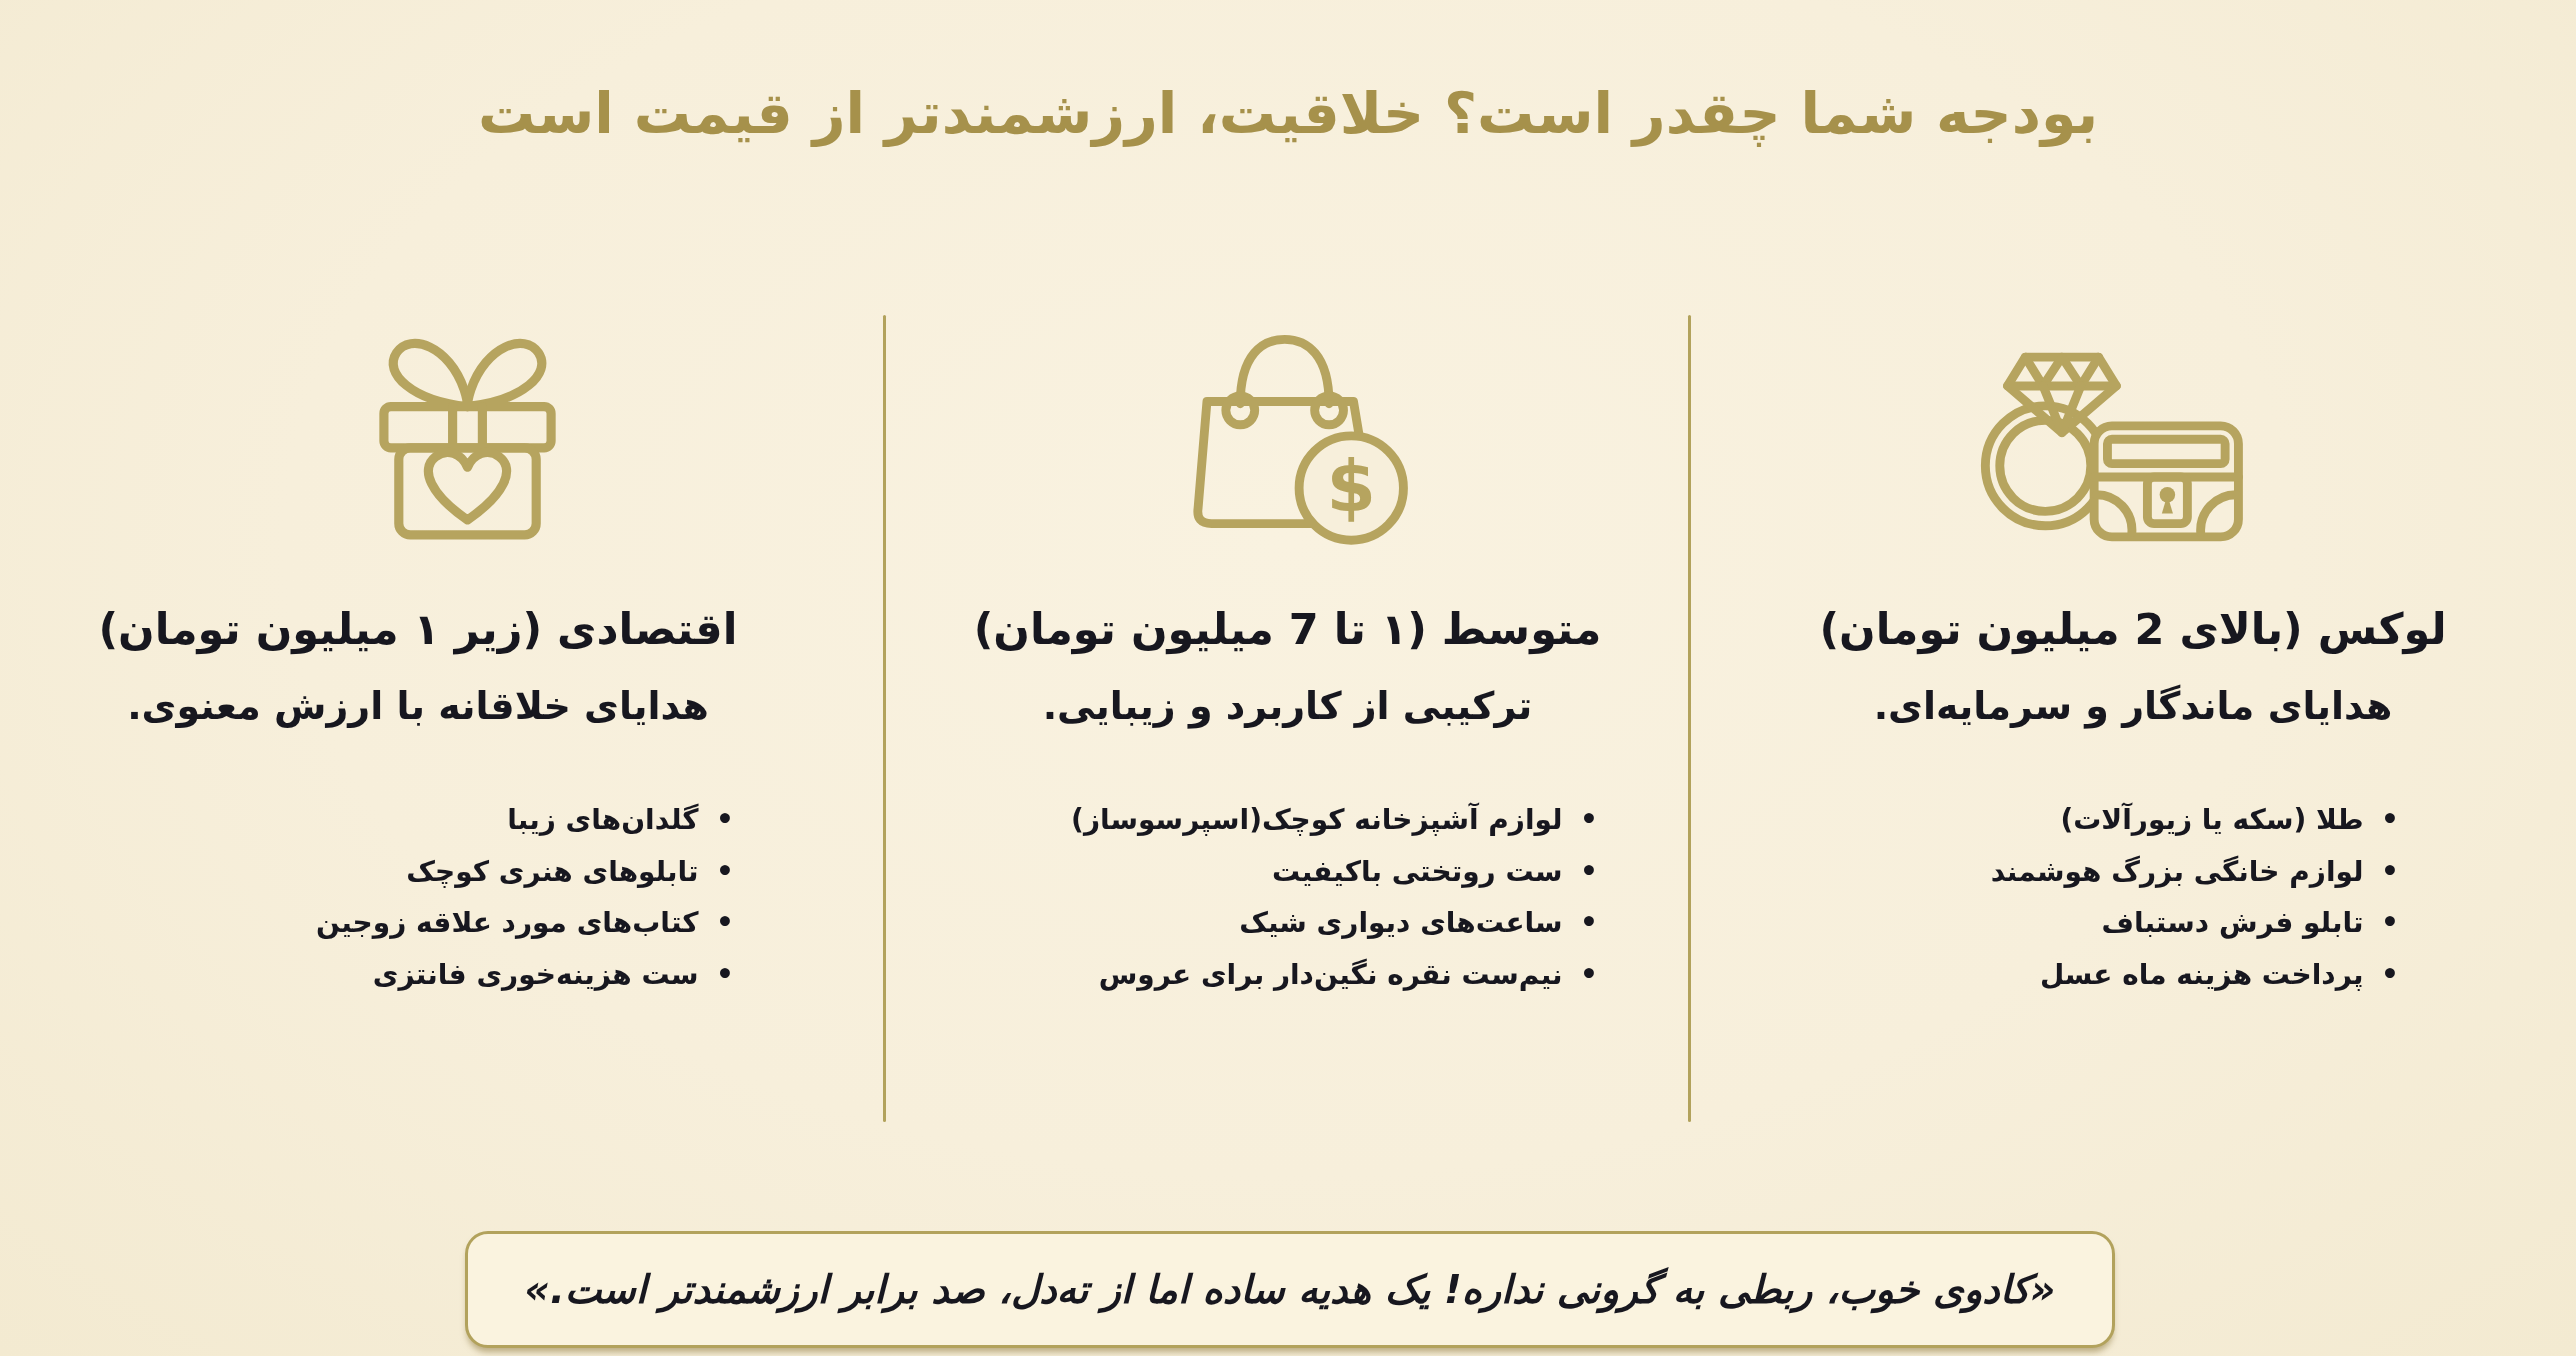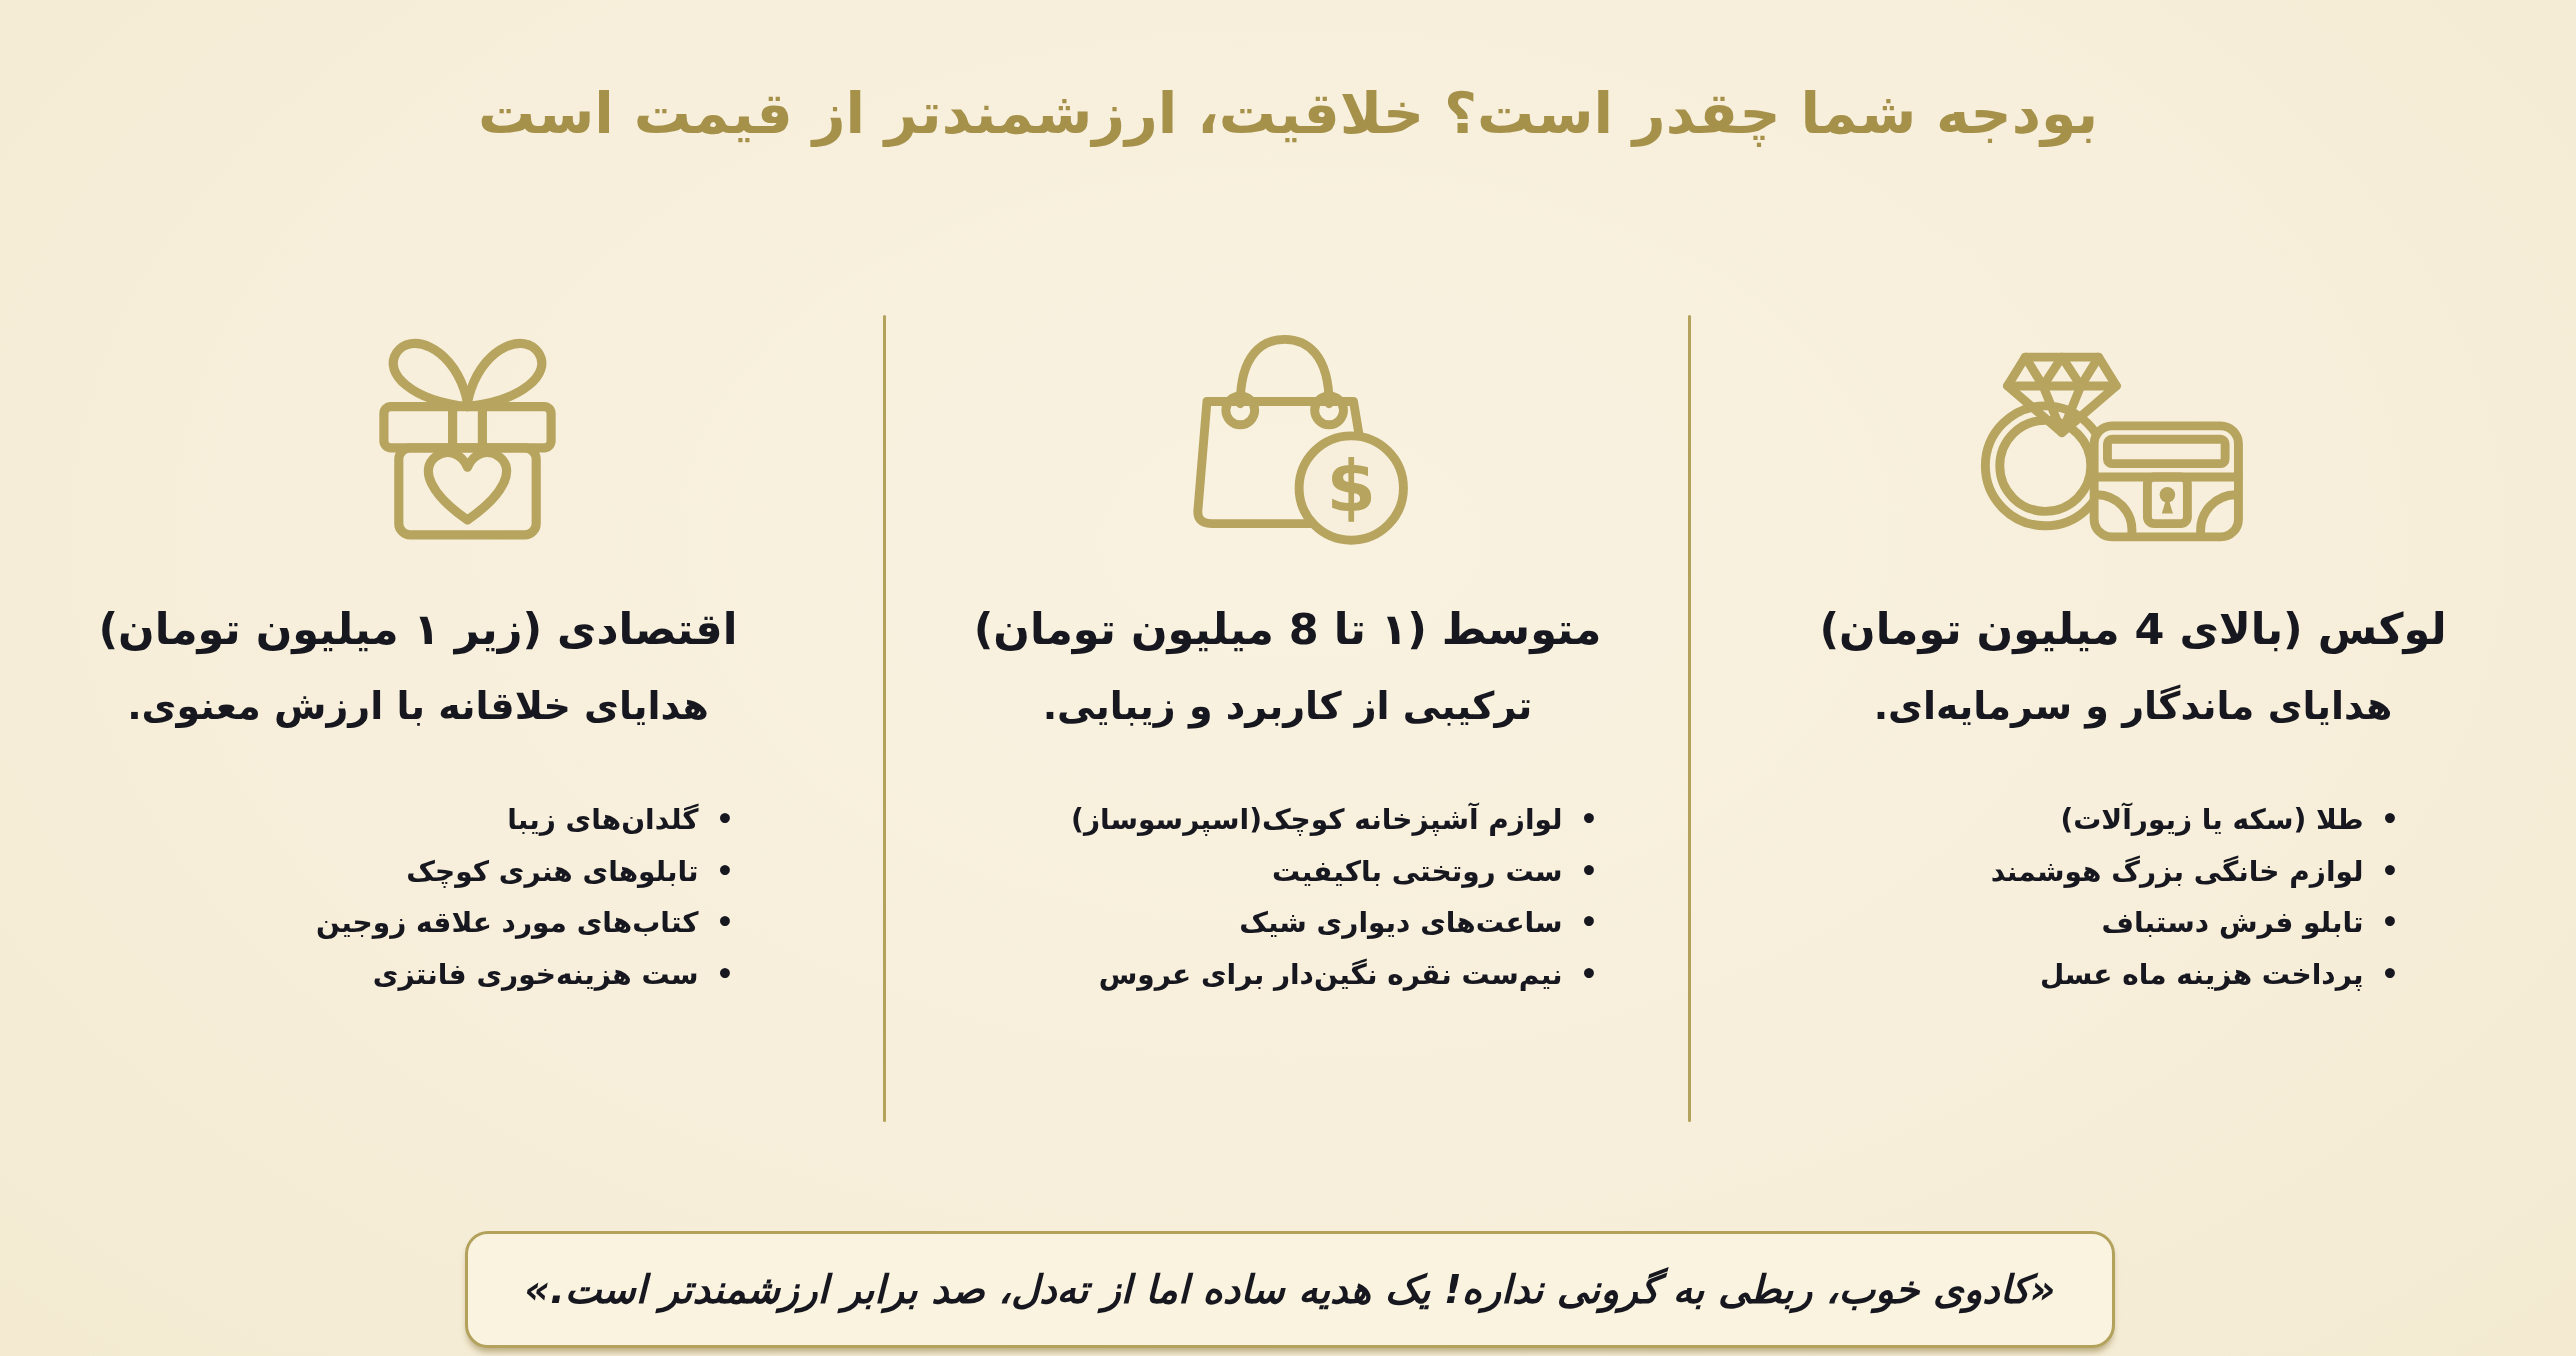--- a/index.html
+++ b/index.html
@@ -78,21 +78,21 @@
     <div class="icon-wrap">
       <svg width="256" height="222" viewBox="0 0 230 200" fill="none" stroke="#b6a45f" stroke-width="8" stroke-linecap="round" stroke-linejoin="round">
         <path d="M42 68 L174 68 L190 164 Q192 178 178 178 L46 178 Q32 178 34 164 Z"></path>
         <path d="M72 70 C 72 26 92 12 112 12 C 132 12 152 26 152 70"></path>
         <circle cx="72" cy="76" r="13"></circle>
         <circle cx="152" cy="76" r="13"></circle>
         <circle cx="172" cy="146" r="47" fill="#f7efdb"></circle>
         <text x="172" y="167" text-anchor="middle" font-size="64" font-weight="bold" fill="#b6a45f" stroke="none" font-family="DejaVu Sans, sans-serif">$</text>
       </svg>
     </div>
-    <h2 class="heading" dir="rtl">متوسط (۱ تا 8 میلیون تومان)</h2>
+    <h2 class="heading" dir="rtl">متوسط (۱ تا 7 میلیون تومان)</h2>
     <p class="subtitle" dir="rtl">ترکیبی از کاربرد و زیبایی.</p>
     <ul class="items" dir="rtl">
       <li><span>لوازم آشپزخانه کوچک(اسپرسوساز)</span></li>
       <li><span>ست روتختی باکیفیت</span></li>
       <li><span>ساعت‌های دیواری شیک</span></li>
       <li><span>نیم‌ست نقره نگین‌دار برای عروس</span></li>
     </ul>
   </section>
 
   <section class="col col-luxury">
@@ -107,21 +107,21 @@
         <rect x="108" y="90" width="130" height="100" rx="16" fill="#f7efdb"></rect>
         <rect x="120" y="102" width="106" height="22" rx="4"></rect>
         <path d="M108 136 H238"></path>
         <rect x="156" y="136" width="36" height="42" rx="6"></rect>
         <circle cx="174" cy="152" r="7" fill="#b6a45f" stroke="none"></circle>
         <path d="M174 152 L169 169 H179 Z" fill="#b6a45f" stroke="none"></path>
         <path d="M110 152 A 32 32 0 0 1 142 186"></path>
         <path d="M236 152 A 32 32 0 0 0 204 186"></path>
       </svg>
     </div>
-    <h2 class="heading" dir="rtl">لوکس (بالای 4 میلیون تومان)</h2>
+    <h2 class="heading" dir="rtl">لوکس (بالای 2 میلیون تومان)</h2>
     <p class="subtitle" dir="rtl">هدایای ماندگار و سرمایه‌ای.</p>
     <ul class="items" dir="rtl">
       <li><span>طلا (سکه یا زیورآلات)</span></li>
       <li><span>لوازم خانگی بزرگ هوشمند</span></li>
       <li><span>تابلو فرش دستباف</span></li>
       <li><span>پرداخت هزینه ماه عسل</span></li>
     </ul>
   </section>
 
   <div class="quote-box">

